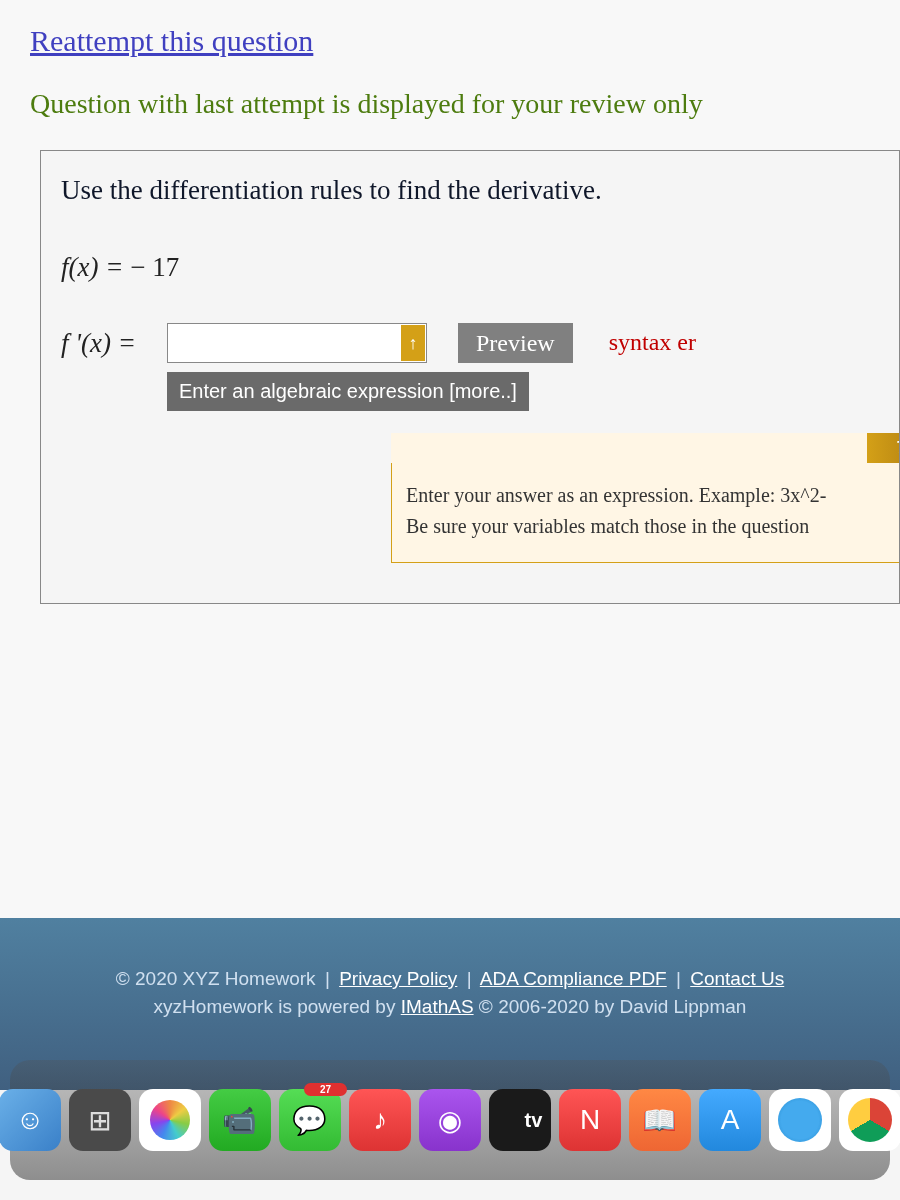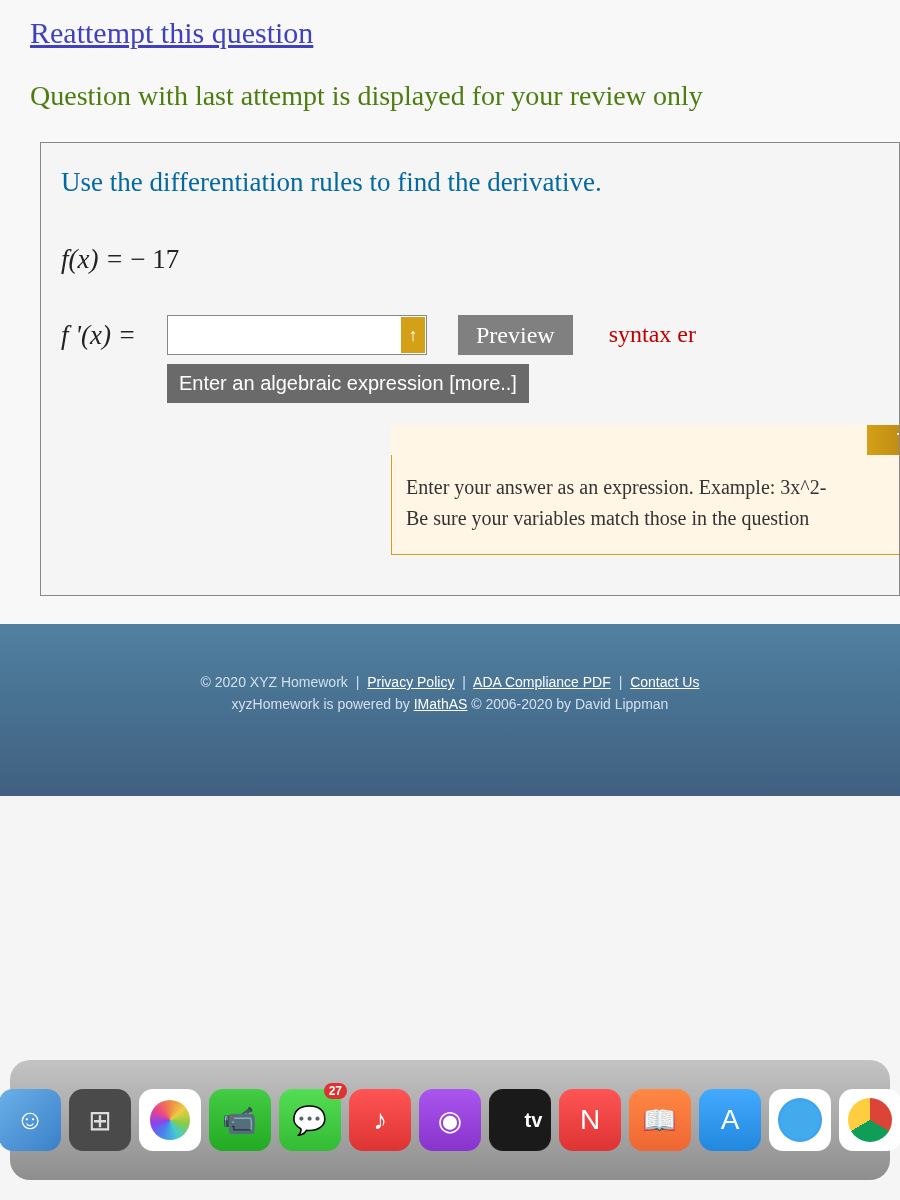--- a/index.html
+++ b/index.html
@@ -6,22 +6,22 @@
     body {
       font-family: Georgia, 'Times New Roman', serif;
       background: #f5f5f5;
       width: 900px;
       height: 1200px;
       overflow: hidden;
       position: relative;
     }
     .content {
       background: #f8f8f8;
-      padding: 16px 0 0 30px;
-      height: 624px;
+      padding: 24px 0 0 30px;
+      height: 918px;
       position: relative;
     }
     .reattempt-link {
       color: #4040c0;
       text-decoration: underline;
       font-size: 30px;
       font-family: 'Times New Roman', serif;
       cursor: pointer;
     }
     .review-text {
@@ -33,21 +33,21 @@
     .question-box {
       margin-top: 30px;
       margin-left: 10px;
       border: 1px solid #888;
       padding: 24px 20px 40px 20px;
       background: #f5f5f5;
       overflow: hidden;
     }
     .instruction {
       font-size: 27px;
-      color: #0369a1;
+      color: #0f172a;
       font-family: 'Times New Roman', serif;
     }
     .equation {
       font-size: 27px;
       color: #222;
       margin-top: 46px;
       font-family: 'Times New Roman', serif;
       font-style: italic;
     }
     .equation .num {
@@ -163,21 +163,21 @@
       white-space: nowrap;
     }
     .footer-area {
       background: linear-gradient(to bottom, #5080a0, #406080);
       height: 172px;
       position: relative;
       padding-top: 50px;
       text-align: center;
       color: #d0e0f0;
       font-family: Arial, sans-serif;
-      font-size: 14px;
+      font-size: 19px;
     }
     .footer-line { margin-bottom: 6px; }
     .footer-link {
       color: #ffffff;
       text-decoration: underline;
       cursor: pointer;
     }
     .footer-sep { margin: 0 4px; }
     .dock {
       position: absolute;
@@ -206,23 +206,23 @@
       cursor: pointer;
       position: relative;
       flex-shrink: 0;
     }
     .dock-badge {
       position: absolute;
       top: -6px;
       right: -6px;
       background: #e03030;
       color: #fff;
-      font-size: 12px;
+      font-size: 10px;
       border-radius: 10px;
-      padding: 1px 5px;
+      padding: 1px 16px;
       font-weight: bold;
     }
     .di-finder { background: linear-gradient(135deg,#6ab0e8,#3a80c8); color:#fff;}
     .di-launch { background: #4a4a4a; color:#ddd;}
     .di-photos { background: #fff; }
     .di-photos::before{
       content:''; width:40px; height:40px; border-radius:50%;
       background: conic-gradient(#e84,#ec4,#8c4,#4cc,#48e,#84e,#e48,#e84);
     }
     .di-facetime { background: linear-gradient(#4c4,#2a2); color:#fff;}

